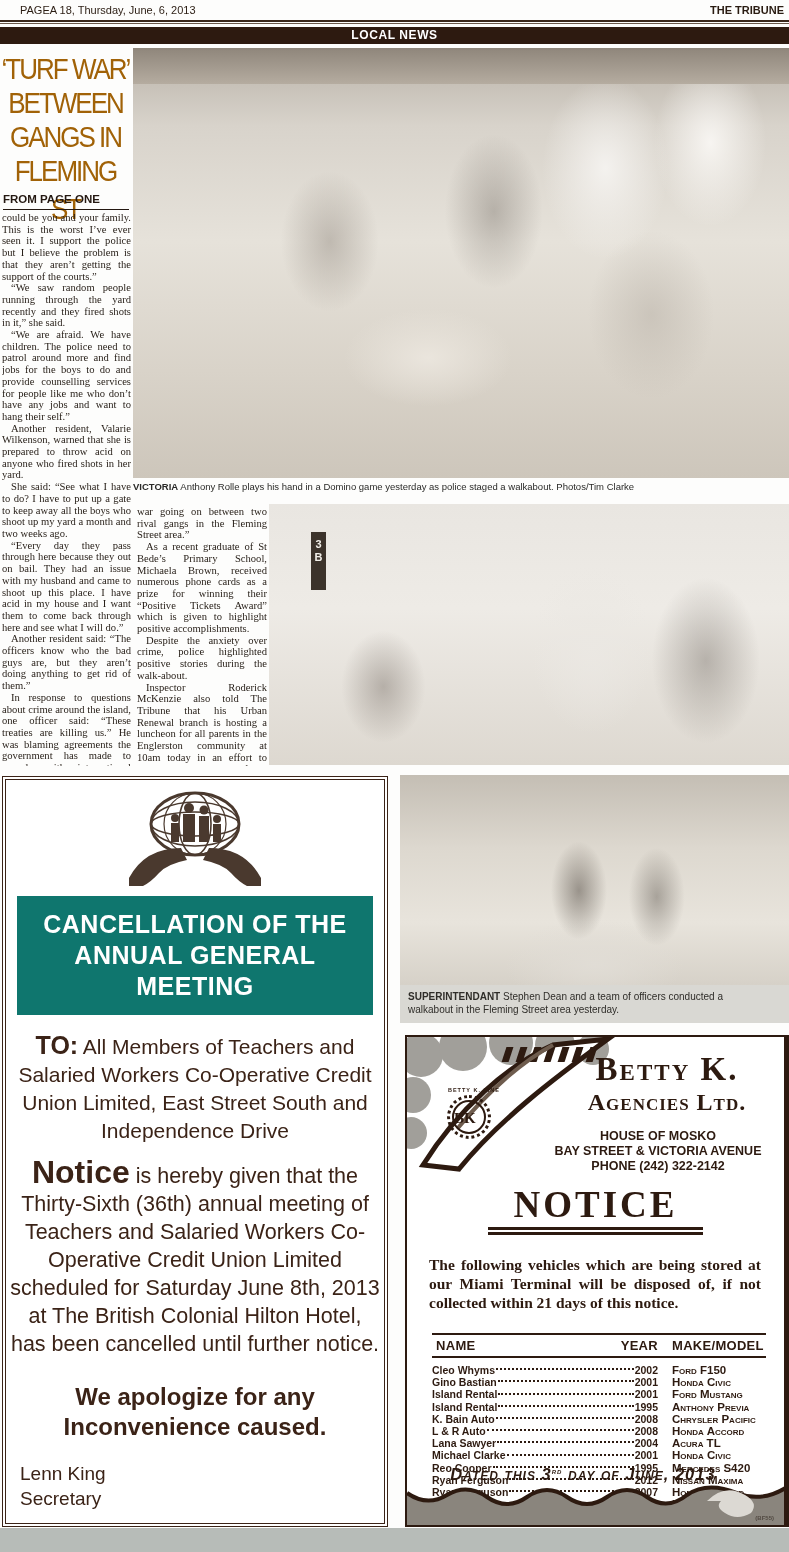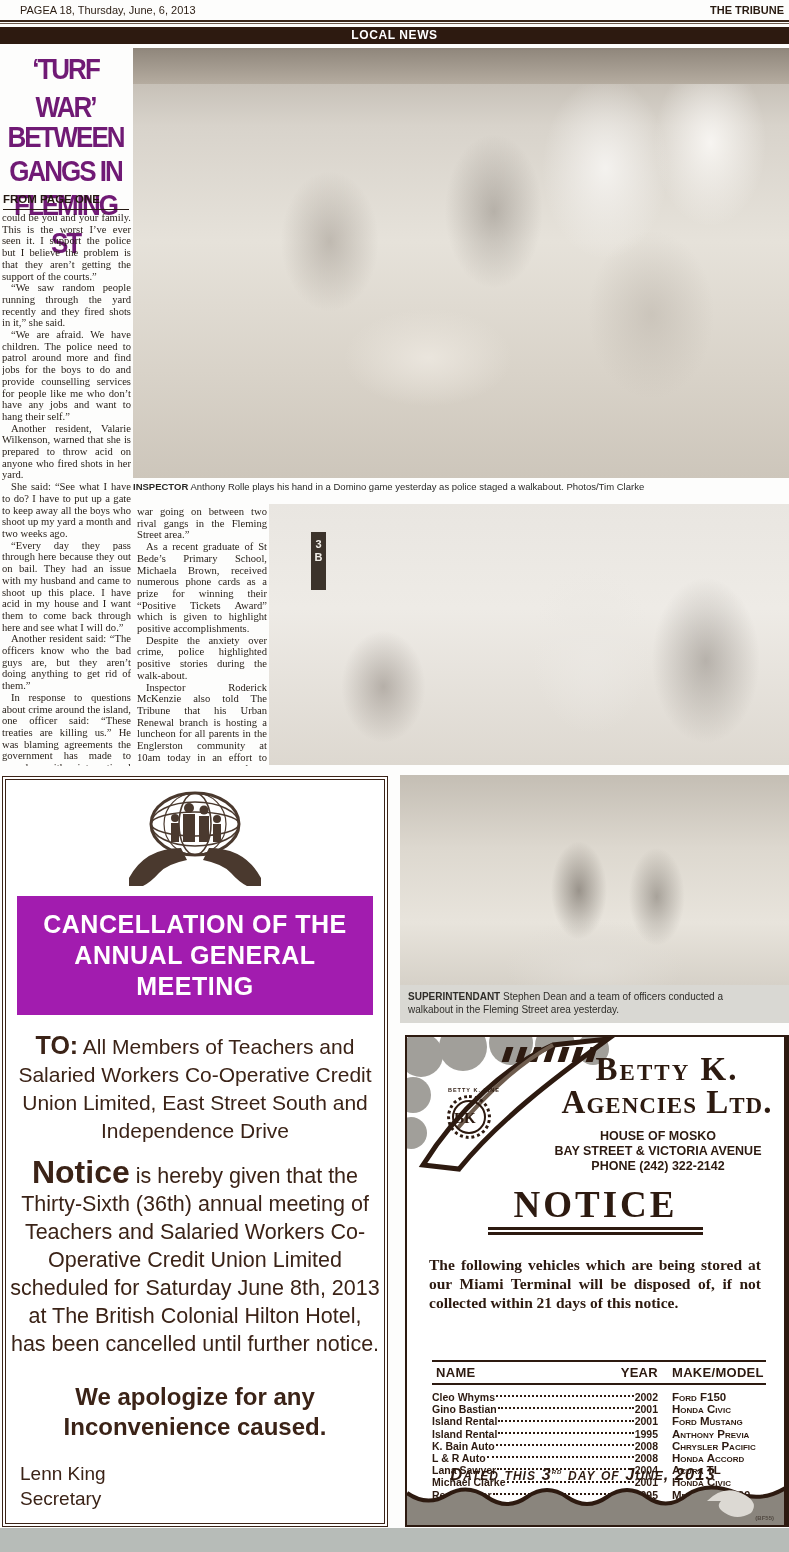--- a/index.html
+++ b/index.html
@@ -9,21 +9,21 @@
   
   .hdr-left{position:absolute;left:20px;top:4px;font-size:11px;color:#2a1c12;}
   .hdr-right{position:absolute;right:5px;top:4px;font-size:11px;color:#2a1c12;font-weight:600;}
   .hdr-rule{position:absolute;left:0;right:0;top:20px;height:1.5px;background:#3a281c;}
   .hdr-rule2{position:absolute;left:0;right:0;top:23px;height:1px;background:#6b5a4c;}
   .section-bar{position:absolute;left:0;right:0;top:27px;height:17px;background:#2d1a10;
                color:#fff;text-align:center;font-weight:bold;font-size:12px;line-height:17px;letter-spacing:.6px;}
 
   
   .headline{position:absolute;left:0;top:50px;width:131px;text-align:center;
-            font-weight:bold;color:#701a75;}
+            font-weight:normal;color:#a16207;}
   .headline div{font-size:26px;line-height:34px;letter-spacing:-2px;transform:scaleY(1.12);transform-origin:center top;}
   .kicker{position:absolute;left:3px;top:193px;width:126px;font-weight:bold;font-size:11.5px;
           padding-bottom:4px;border-bottom:1.5px solid #241811;}
 
   
   .newscol{position:absolute;font-family:"Liberation Serif",serif;font-size:10.6px;line-height:11.7px;
            text-align:justify;color:#241c15;overflow:hidden;}
   .newscol p{margin:0;text-indent:9px;}
   .newscol p:first-of-type{text-indent:0;}
   #col1{left:2px;top:212px;width:129px;height:554px;}
@@ -60,21 +60,21 @@
   .caption{position:absolute;font-size:9.5px;line-height:12px;color:#2a2a28;}
   .caption b{font-weight:bold;}
   #cap1{left:133px;top:481px;width:656px;}
   .caption-band{position:absolute;left:400px;top:985px;width:389px;height:38px;background:#d9d8d3;box-sizing:border-box;padding:6px 8px;}
   .caption-band .cap-text{width:330px;font-size:10px;line-height:12.5px;color:#2f2d29;}
 
   
   #ad1{position:absolute;left:2px;top:776px;width:386px;height:751px;box-sizing:border-box;
        border:4px double #3b2317;background:#fff;color:#3b2317;}
   #cu-logo{display:block;margin:10px auto 0;}
-  .ad1-banner{margin:10px 11px 0;background:#a21caf;color:#fff;text-align:center;
+  .ad1-banner{margin:10px 11px 0;background:#0f766e;color:#fff;text-align:center;
       font-weight:bold;font-size:25px;line-height:31px;padding:13px 18px;letter-spacing:.5px;}
   .to-block{margin:16px 6px 0;text-align:center;font-size:21px;line-height:28px;}
   .to-block .lead{font-weight:bold;font-size:25px;}
   .notice-block{margin:13px 3px 16px;text-align:center;font-size:21.5px;line-height:28px;}
   .notice-block .lead{font-weight:bold;font-size:32px;}
   .apology{margin:24px 10px 0;text-align:center;font-weight:bold;font-size:24px;line-height:30px;}
   .signature{position:absolute;left:14px;bottom:12px;font-size:19px;line-height:25px;}
 
   
   #ad2{position:absolute;left:405px;top:1035px;width:384px;height:492px;box-sizing:border-box;
@@ -82,31 +82,31 @@
   #ship-art{position:absolute;left:-4px;top:-4px;}
   .bk-ring-text{position:absolute;left:32px;top:50px;width:70px;text-align:center;font-size:5.5px;
       font-weight:bold;letter-spacing:1px;color:#2d1a10;}
   .bk-circle{position:absolute;left:40px;top:58px;width:44px;height:44px;border:3px dotted #2d1a10;
       border-radius:50%;box-sizing:border-box;}
   .bk-circle .inner{position:absolute;inset:2px;border:2px solid #2d1a10;border-radius:50%;
       font-family:"Liberation Serif",serif;font-weight:bold;font-size:15px;text-align:left;line-height:32px;}
   .brand{position:absolute;left:140px;top:14px;width:240px;text-align:center;
       font-family:"Liberation Serif",serif;font-weight:bold;font-variant:small-caps;}
   .brand .l1{font-size:33px;line-height:36px;letter-spacing:2px;}
-  .brand .l2{font-size:33px;line-height:30px;letter-spacing:1px;text-align:center;}
+  .brand .l2{font-size:24px;line-height:30px;letter-spacing:1px;text-align:center;}
   .bk-address{position:absolute;left:120px;top:92px;width:262px;text-align:center;
       font-weight:bold;font-size:12.5px;line-height:15px;}
   .bk-notice{position:absolute;left:0;right:0;top:146px;text-align:center;}
   .bk-notice .word{font-family:"Liberation Serif",serif;font-weight:bold;font-size:37px;letter-spacing:3px;}
   .bk-underline{width:215px;height:8px;margin:1px auto 0;border-top:3px solid #2d1a10;border-bottom:3px solid #2d1a10;box-sizing:border-box;}
   .bk-body{position:absolute;left:22px;top:218px;width:332px;font-family:"Liberation Serif",serif;
       font-weight:bold;font-size:15.5px;line-height:19px;text-align:justify;}
   .vtable{position:absolute;left:25px;top:296px;width:334px;}
   .vhead{display:flex;border-top:2px solid #2d1a10;border-bottom:2px solid #2d1a10;
-      font-weight:bold;font-size:13px;padding:3px 0 3px 4px;letter-spacing:.3px;margin-top:27px;}
+      font-weight:bold;font-size:13px;padding:3px 0 3px 4px;letter-spacing:.3px;}
   .vhead .h-left{width:222px;display:flex;justify-content:space-between;}
   .vhead .h-model{margin-left:14px;}
   .vrows{margin-top:6px;}
   .vrow{display:flex;align-items:baseline;font-weight:bold;font-size:10.5px;line-height:12.2px;}
   .v-left{display:flex;align-items:center;width:226px;}
   .v-name{white-space:nowrap;}
   .v-dots{flex:1;border-bottom:2px dotted #2d1a10;margin:0 1px 2px 1px;min-width:8px;}
   .v-year{white-space:nowrap;}
   .v-model{margin-left:14px;font-variant:small-caps;font-size:11.5px;white-space:nowrap;}
   .dated{position:absolute;left:0;right:25px;top:428px;text-align:center;font-style:italic;
@@ -134,21 +134,21 @@
     <div>BETWEEN</div>
     <div>GANGS IN</div>
     <div>FLEMING ST</div>
   </div>
   <div class="kicker">FROM PAGE ONE</div>
 
   <div id="photo1" class="photo">
     <div class="beam"></div>
   </div>
   <div id="cap1" class="caption">
-    <b>INSPECTOR</b><span> Anthony Rolle plays his hand in a Domino game yesterday as police staged a walkabout. Photos/Tim Clarke</span>
+    <b>VICTORIA</b><span> Anthony Rolle plays his hand in a Domino game yesterday as police staged a walkabout. Photos/Tim Clarke</span>
   </div>
 
   <div id="col1" class="newscol">
 
   <p>could be you and your family. This is the worst I’ve ever seen it. I support the police but I believe the problem is that they aren’t getting the support of the courts.”</p>
       <p>“We saw random people running through the yard recently and they fired shots in it,” she said.</p>
       <p>“We are afraid. We have children. The police need to patrol around more and find jobs for the boys to do and provide counselling services for people like me who don’t have any jobs and want to hang their self.”</p>
       <p>Another resident, Valarie Wilkenson, warned that she is prepared to throw acid on anyone who fired shots in her yard.</p>
       <p>She said: “See what I have to do? I have to put up a gate to keep away all the boys who shoot up my yard a month and two weeks ago.</p>
       <p>“Every day they pass through here because they out on bail. They had an issue with my husband and came to shoot up this place. I have acid in my house and I want them to come back through here and see what I will do.”</p>

